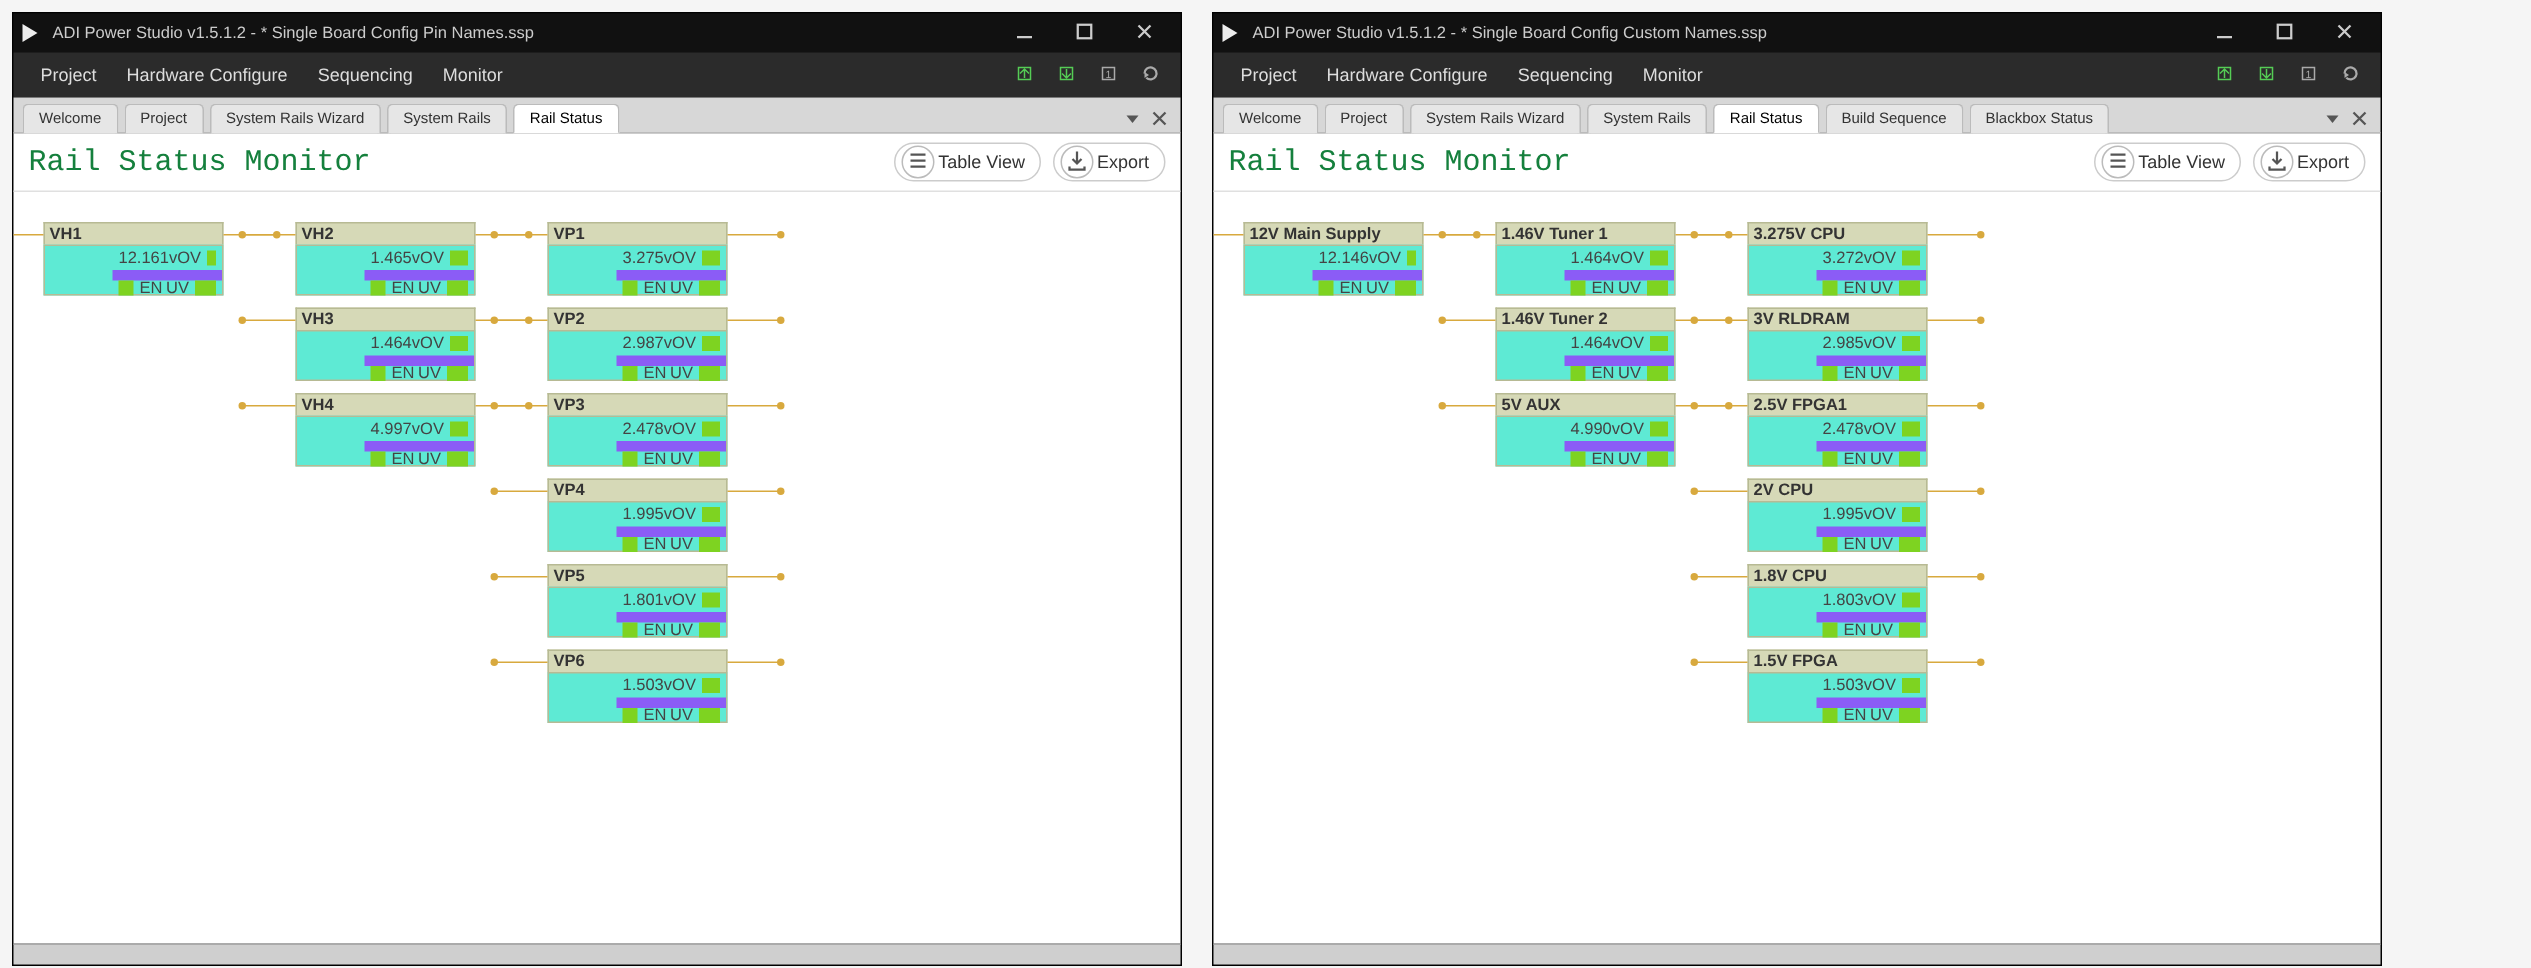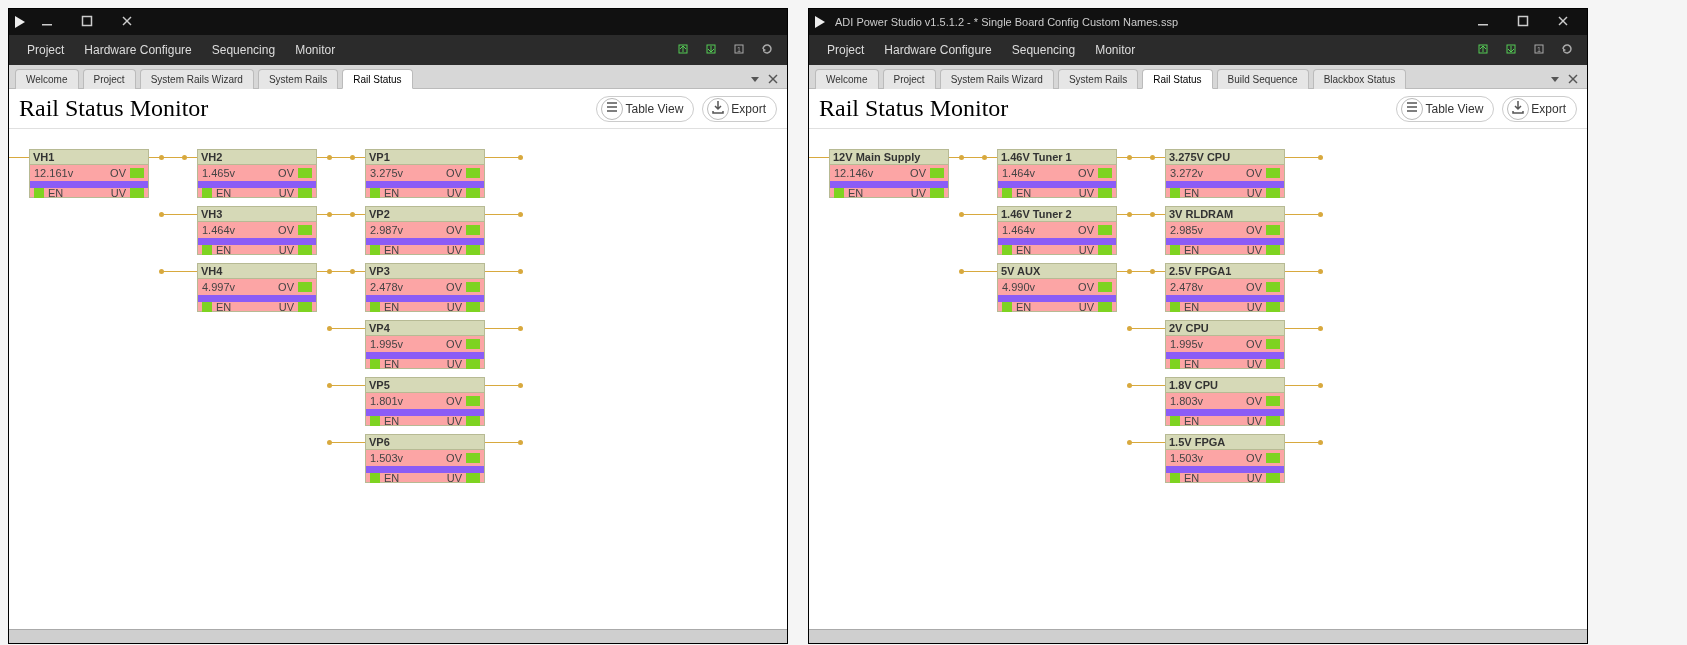--- a/index.html
+++ b/index.html
@@ -86,24 +86,24 @@
     display:flex;
     flex-direction:column;
   }
   .panel-header {
     display:flex;
     align-items:center;
     padding: 6px 10px;
     border-bottom: 1px solid #e0e0e0;
   }
   .panel-header .ptitle {
-    font-family: Liberation Serif, serif;
-    font-size: 24px;
+    font-family: Liberation Mono, monospace;
+    font-size: 20px;
     font-weight: 300;
-    color: #000000;
+    color: #15803d;
     flex:1;
   }
   .hbtn {
     display:flex; align-items:center; gap:2px;
     border:1px solid #ccc; border-radius:14px;
     padding: 3px 10px;
     margin-left:8px;
     font-size:12px;
     color:#333;
     cursor:pointer;
@@ -152,22 +152,23 @@
     border:1px solid #b7ba94;
     border-bottom:none;
     padding:1px 3px;
     font-size:11px;
     font-weight:600;
     color:#333;
     white-space:nowrap; overflow:hidden; text-overflow:ellipsis;
   }
   .rail-body{
     border:1px solid #b7ba94;
-    background:#fca5a5;
+    background:#5eead4;
     font-size:11px;
+    padding-left:45px;
   }
   .rail-row{
     display:flex;
     align-items:center;
     padding:1px 4px;
     height:16px;
   }
   .rail-row + .rail-row{ border-top:7px solid #8b5cf6;}
   .vlabel{flex:1;color:#444;}
   .tag{ color:#444; margin-right:2px;}
@@ -182,20 +183,21 @@
 </head>
 <body>
 
 <div class="row" id="root">
     <div>
       <div class="app-window">
         <div class="titlebar">
           <span class="play-icon"><span><svg width="14" height="14">
                 <polygon points="2,1 12,7 2,13" fill="#eee"></polygon>
               </svg></span></span>
+          <div class="title">ADI Power Studio v1.5.1.2 - * Single Board Config Pin Names.ssp</div>
           <div class="winbtns">
             <div class="winbtn">
               <span><svg width="12" height="12">
                   <rect x="1" y="9" width="10" height="1.5" fill="#ccc"></rect>
                 </svg></span>
             </div>
             <div class="winbtn">
               <span><svg width="12" height="12">
                   <rect x="1.5" y="1.5" width="9" height="9" fill="none" stroke="#ccc" stroke-width="1.5"></rect>
                 </svg></span>

